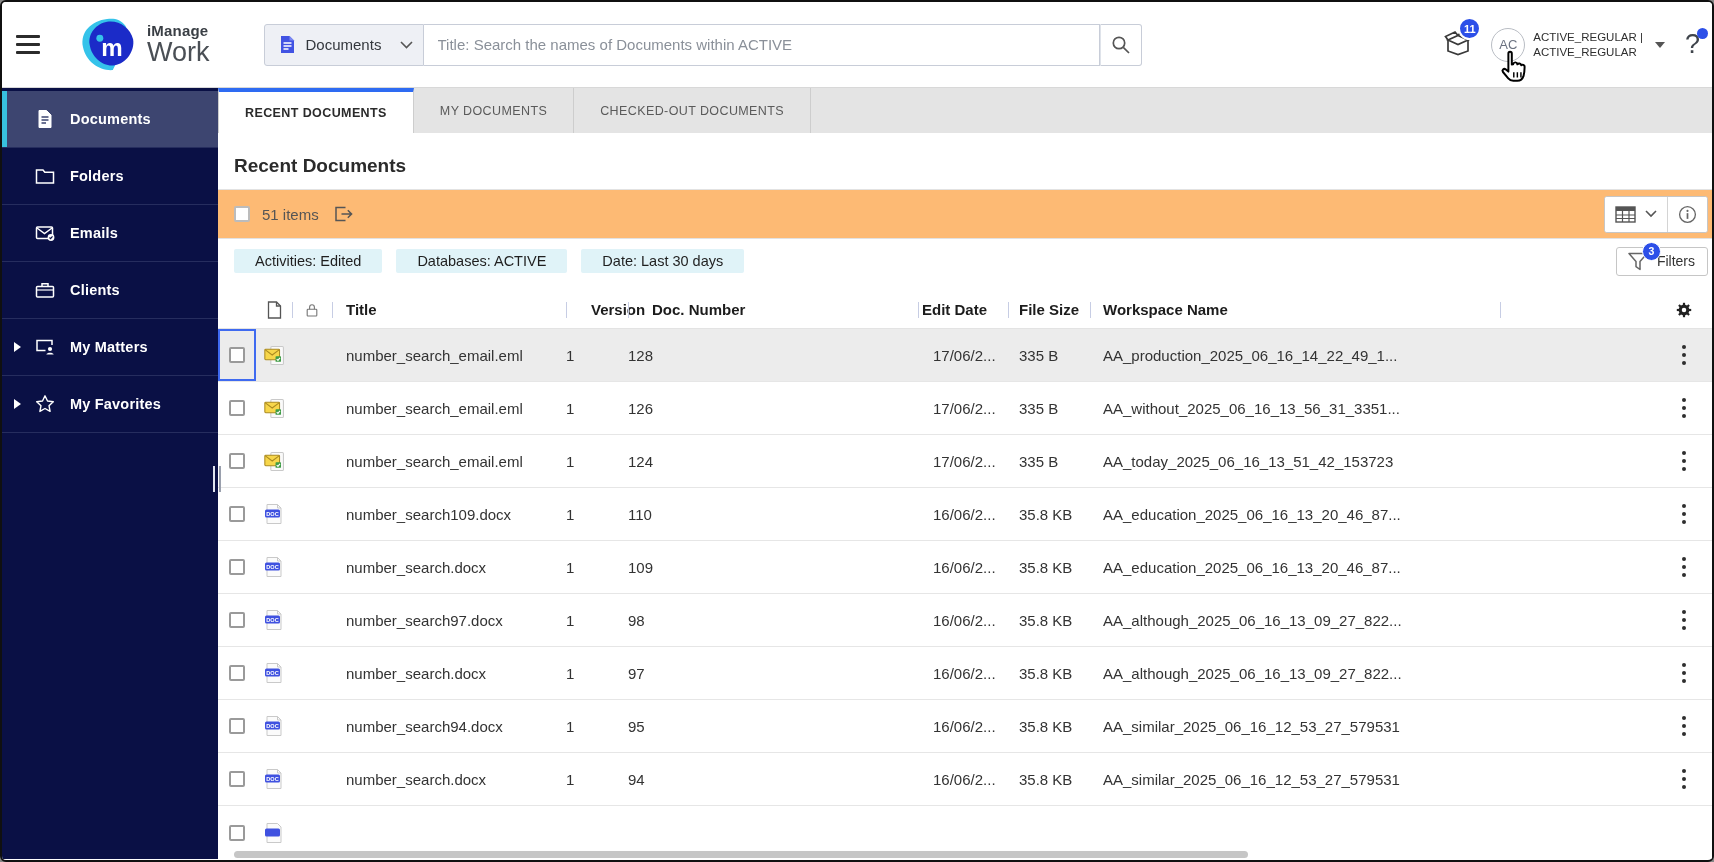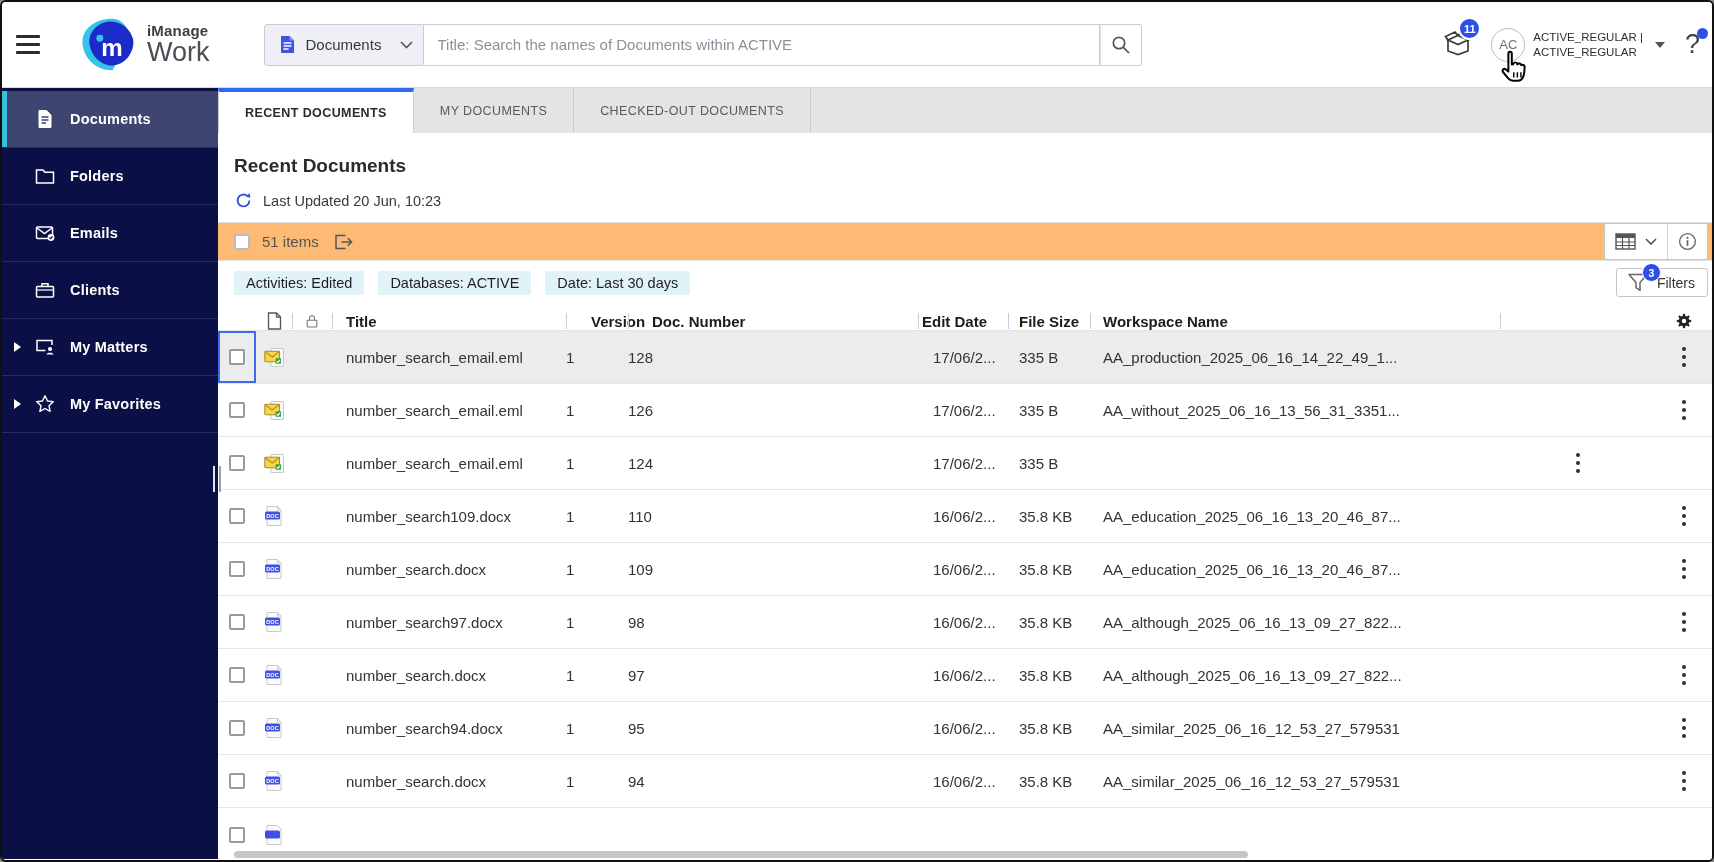--- a/index.html
+++ b/index.html
@@ -88,21 +88,21 @@
   .checkbox { width:16px; height:16px; border:2px solid #9a9a9a; border-radius:2px; background:#fff;
               display:inline-block; flex:none; cursor:pointer; }
   .checkbox.light { border-color:#bcbcbc; }
   .btn-group { margin-left:auto; display:flex; border:1px solid #c6c6c6; border-radius:3px;
                background:#fff; overflow:hidden; height:37px; }
   .btn-group .gbtn { display:flex; align-items:center; justify-content:center; padding:0 10px;
                      cursor:pointer; background:#fff; border:none; }
   .btn-group .gbtn + .gbtn { border-left:1px solid #d4d4d4; }
 
   .chips-row { margin-top:7px; display:flex; align-items:center; padding:0 4px 0 16px; height:30px; }
-  .chip { background:var(--chip-bg,#e0f3f8); color:#1f1f1f; font-size:14.5px; padding:4px 12px;
+  .chip { background:var(--chip-bg,#e0f3f8); color:#1f1f1f; font-size:14.5px; padding:4px 21px;
           border-radius:2px; margin-right:14px; cursor:pointer; }
   .filters-btn { margin-left:auto; height:29px; border:1px solid #c6c6c6; border-radius:3px; background:#fff;
                  display:flex; align-items:center; padding:0 12px 0 10px; cursor:pointer; position:relative; }
   .filters-btn .f-icn { position:relative; margin-right:8px; display:flex; }
   .filters-btn .f-badge { position:absolute; top:-10px; left:15px; width:19px; height:19px; border-radius:50%;
                  background:var(--accent-blue,#2c4fe8); color:#fff; font-size:10.5px; font-weight:bold;
                  display:flex; align-items:center; justify-content:center; border:1.5px solid #fff; }
   .filters-btn .f-lbl { font-size:14px; color:#333; }
 
   
@@ -324,27 +324,20 @@
 
           <div class="tab">
             <span>CHECKED-OUT DOCUMENTS</span>
           </div>
 
         <div class="filler"></div>
       </div>
 
       <h1 class="page-heading">Recent Documents</h1>
 
-      <div class="refresh-row">
-        <svg width="19" height="19" viewBox="0 0 20 20">
-          <path d="M16.2 10a6.2 6.2 0 11-1.9-4.5" fill="none" stroke="#3f51d6" stroke-width="2"></path>
-          <polygon points="16.6,2.2 17.2,7.2 12.4,6" fill="#3f51d6"></polygon>
-        </svg>
-        <span class="txt">Last Updated 20 Jun, 10:23</span>
-      </div>
 
       <div class="toolbar">
         <span class="checkbox light"></span>
         <span class="count">51 items</span>
         <svg width="20" height="18" viewBox="0 0 20 18">
           <path d="M12.5 2.5H3v13h9.5" fill="none" stroke="#555" stroke-width="1.5"></path>
           <path d="M8.5 9h9.5M14.8 5.2L18.6 9l-3.8 3.8" fill="none" stroke="#555" stroke-width="1.5"></path>
         </svg>
         <div class="btn-group">
           <button class="gbtn">
@@ -498,20 +491,21 @@
                 <path d="M12.1 13.4l1.2 1.2 1.9-2.3" stroke="#ffffff" stroke-width="1.1" fill="none"></path>
               </svg>
 
             </div>
             <div class="c-lock"></div>
             <div class="c-title">number_search_email.eml</div>
             <div class="c-version">1</div>
             <div class="c-docnum">124</div>
             <div class="c-edit">17/06/2...</div>
             <div class="c-size">335 B</div>
+            <div class="c-ws">AA_today_2025_06_16_13_51_42_153723</div>
             <div></div>
             <div class="c-actions">
               <span class="kebab">
                 <i></i>
                 <i></i>
                 <i></i>
               </span>
             </div>
           </div>
 

